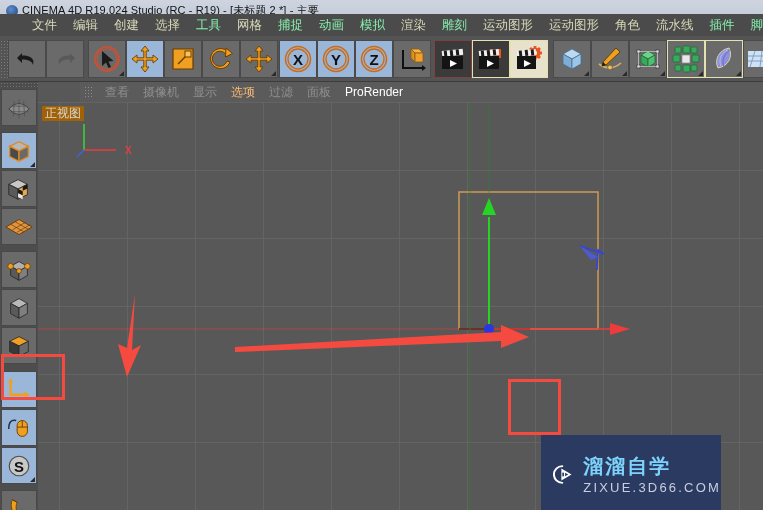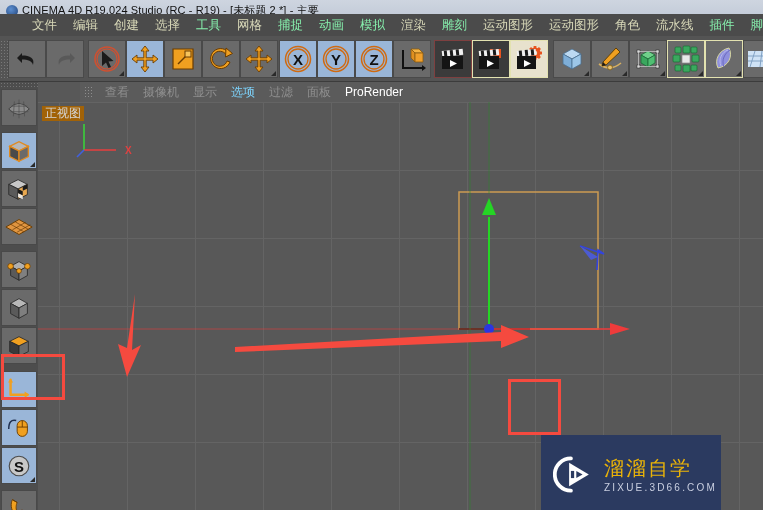--- a/index.html
+++ b/index.html
@@ -109,21 +109,21 @@
   }
   .vpgrip {
     width:9px; height:13px; margin-right:5px;
     background-image:radial-gradient(#9a9a9a 40%, transparent 41%);
     background-size:3px 3px; opacity:.8;
   }
   .vpm {
     font-size:12px; padding:0 7px; line-height:20px; white-space:nowrap; cursor:default;
   }
   .vpm.dim { color:#8f8f8f; }
-  .vpm.hot { color:#7dd3fc; }
+  .vpm.hot { color:#fdba74; }
   .vpm.white { color:#ffffff; }
 
   #vp-canvas {
     position:absolute; left:0; top:20px; width:725px; height:408px;
     background:#585858;
   }
   
   #grid {
     position:absolute; inset:0;
     background-image:
@@ -140,25 +140,25 @@
 
   .abs { position:absolute; }
 
   
   #watermark {
     position:absolute; left:541px; top:415px; width:180px; height:79px;
     background:#2b3a60; display:flex; align-items:center; padding-left:12px;
   }
   #wm-text { margin-left:8px; }
   #wm-cn {
-    font-size:20px; color:#eab308; letter-spacing:2px; font-weight:normal;
+    font-size:20px; color:#7dd3fc; letter-spacing:2px; font-weight:bold;
     line-height:22px;
   }
   #wm-en {
-    font-size:10px; color:#c9cfe0; letter-spacing:2.2px; margin-top:3px;
+    font-size:13px; color:#c9cfe0; letter-spacing:2.2px; margin-top:3px;
   }
 </style>
 </head>
 <body>
 
 <div id="app">
 
   <div id="titlebar">
     <div id="title-logo"></div>
     <span id="title-text">CINEMA 4D R19.024 Studio (RC - R19) - [未标题 2 *] - 主要</span>

